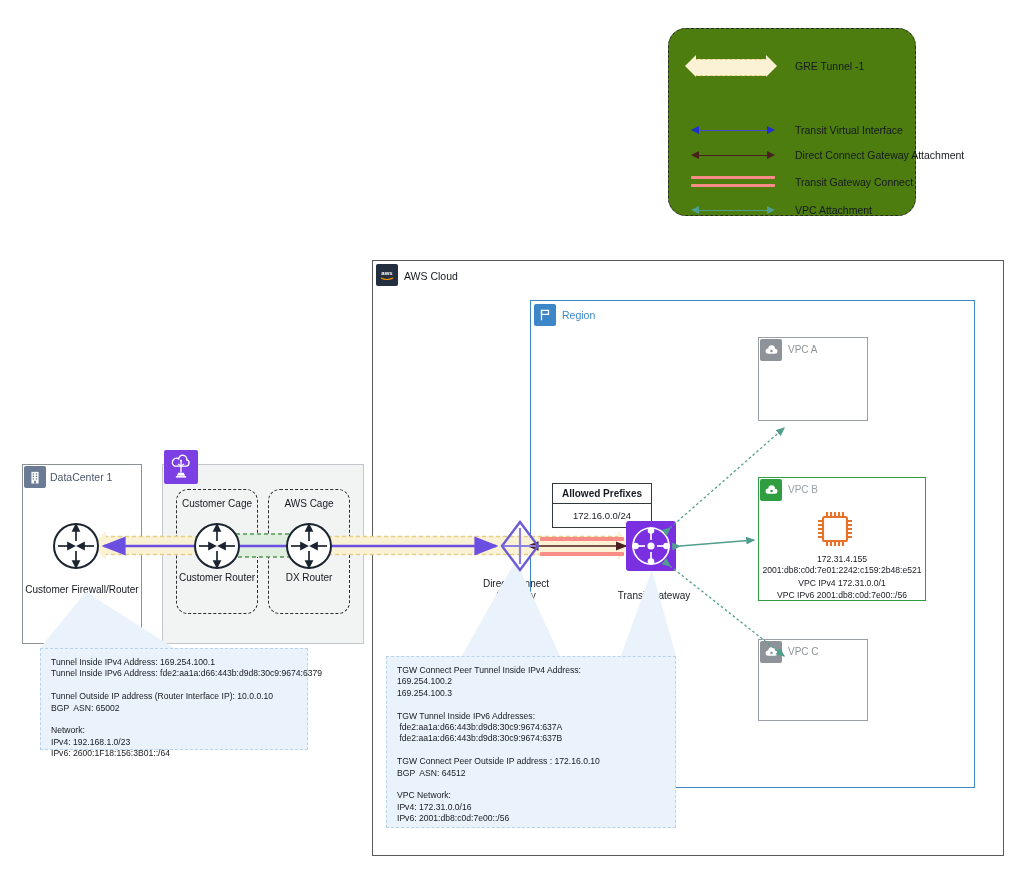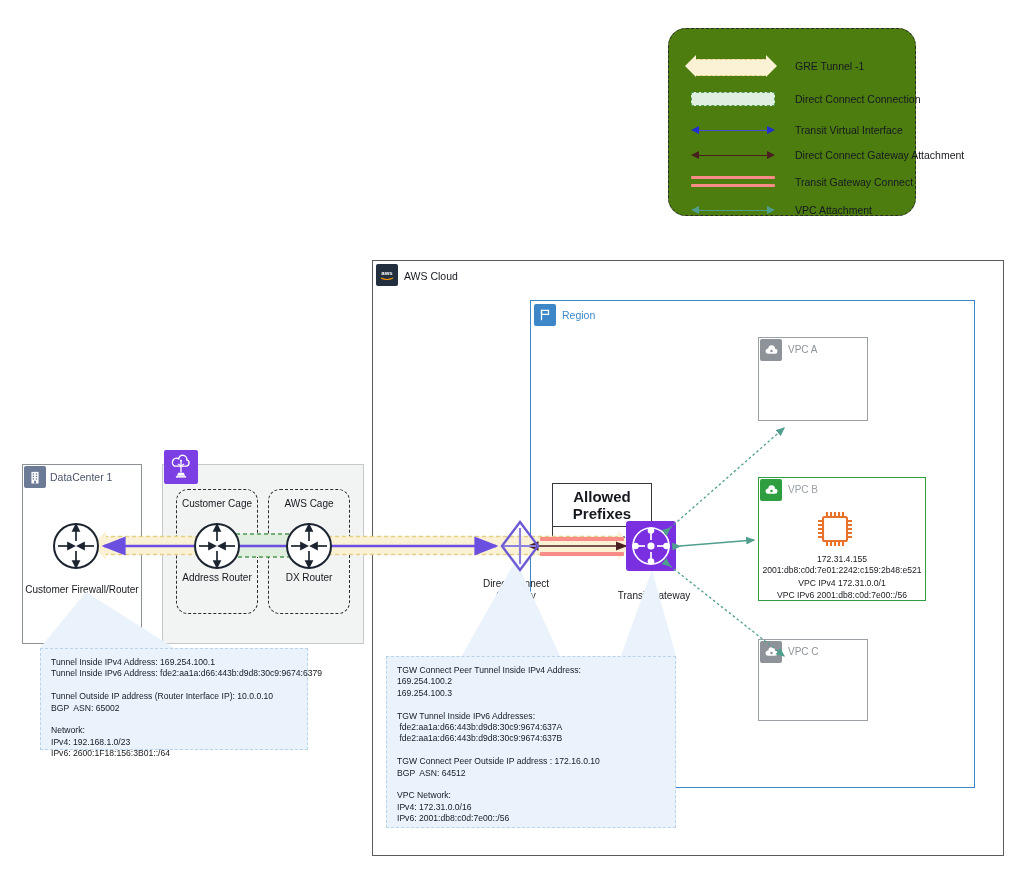--- a/index.html
+++ b/index.html
@@ -92,21 +92,21 @@
 
   .vpc-title { font-size: 10px; color: #8d9399; }
   .vpc-title.green { color: #9aa0a6; }
 
   
   #allowed-prefixes {
     left: 552px; top: 483px; width: 100px;
     border: 1.1px solid #33383d; background: #fff; box-sizing: border-box;
   }
   #allowed-prefixes .ap-head {
-    font-size: 15px; font-weight: bold; text-align: center; padding: 4px 2px;
+    font-size: 10px; font-weight: bold; text-align: center; padding: 4px 2px;
     border-bottom: 1.1px solid #33383d; color: #16191f;
   }
   #allowed-prefixes .ap-cell {
     font-size: 9.5px; text-align: center; padding: 6px 2px; color: #16191f;
   }
 
   
   #datacenter {
     left: 22px; top: 464px; width: 120px; height: 180px;
     border: 1.1px solid #8c9196; background: #fff; box-sizing: border-box;
@@ -149,26 +149,20 @@
 
   <div class="legend-row" style="top:26px">
     <span class="legend-swatch">
       <span class="gre-band"></span>
         <span class="gre-arrow-l"></span>
         <span class="gre-arrow-r"></span>
     </span>
     <span class="legend-label">GRE Tunnel -1</span>
   </div>
 
-  <div class="legend-row" style="top:59px">
-    <span class="legend-swatch">
-      <span class="dxc-band"></span>
-    </span>
-    <span class="legend-label">Direct Connect Connection</span>
-  </div>
 
   <div class="legend-row" style="top:90px">
     <span class="legend-swatch">
       <span class="larrow">
         <span class="ln" style="background:#4b48d6"></span>
         <span class="hl" style="border-right:8px solid #1f2fd0"></span>
         <span class="hr" style="border-left:8px solid #1f2fd0"></span>
       </span>
     </span>
     <span class="legend-label">Transit Virtual Interface</span>
@@ -306,21 +300,21 @@
     <path d="M8.5 24.6 h11" stroke="#fff" stroke-width="1.6"></path>
   </svg>
 </div>
 
 <div class="cage" id="customer-cage">
   <div class="cage-label">Customer Cage</div>
 </div>
 <div class="cage" id="aws-cage">
   <div class="cage-label">AWS Cage</div>
 </div>
-<div class="node-label" style="left:172px; top:572px; width:90px;">Address Router</div>
+<div class="node-label" style="left:172px; top:572px; width:90px;">Customer Router</div>
 <div class="node-label" style="left:264px; top:572px; width:90px;">DX Router</div>
 
 <div class="node-label" style="left:470px; top:578px; width:92px;">
   <div>Direct Connect</div>
   <div>Gateway</div>
 </div>
 <div class="node-label" style="left:608px; top:590px; width:92px;">Transit Gateway</div>
 
 <svg class="overlay">
   <defs>

